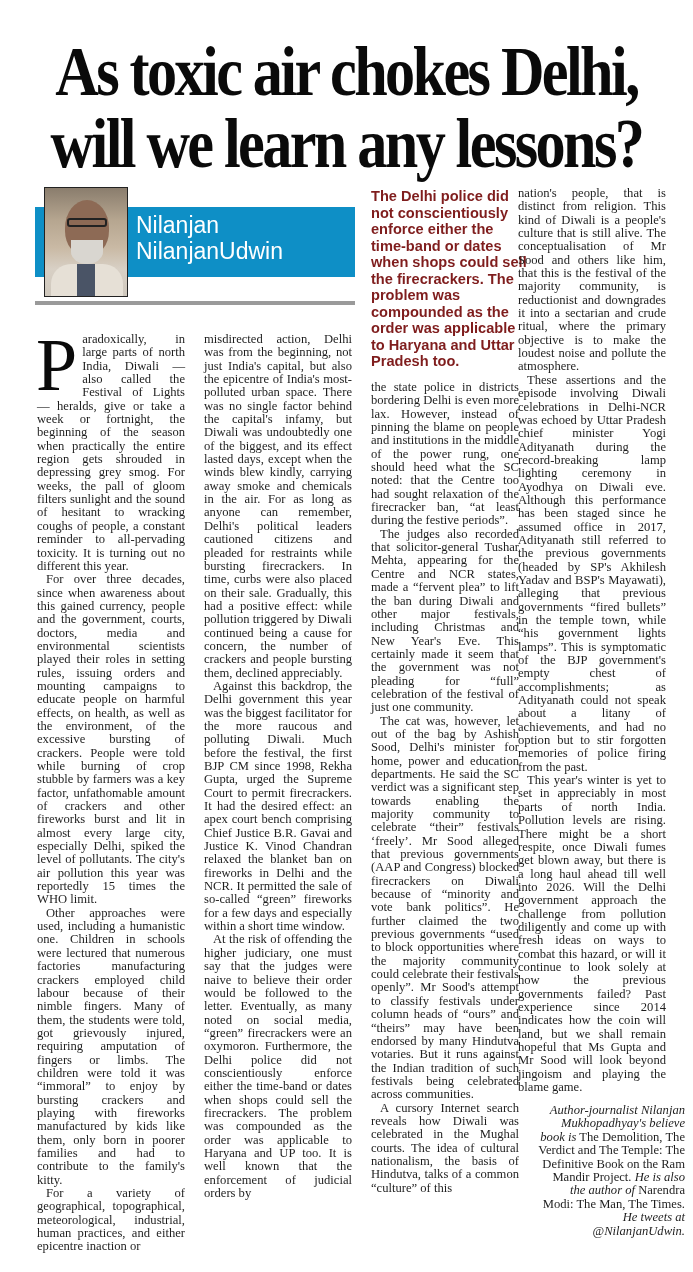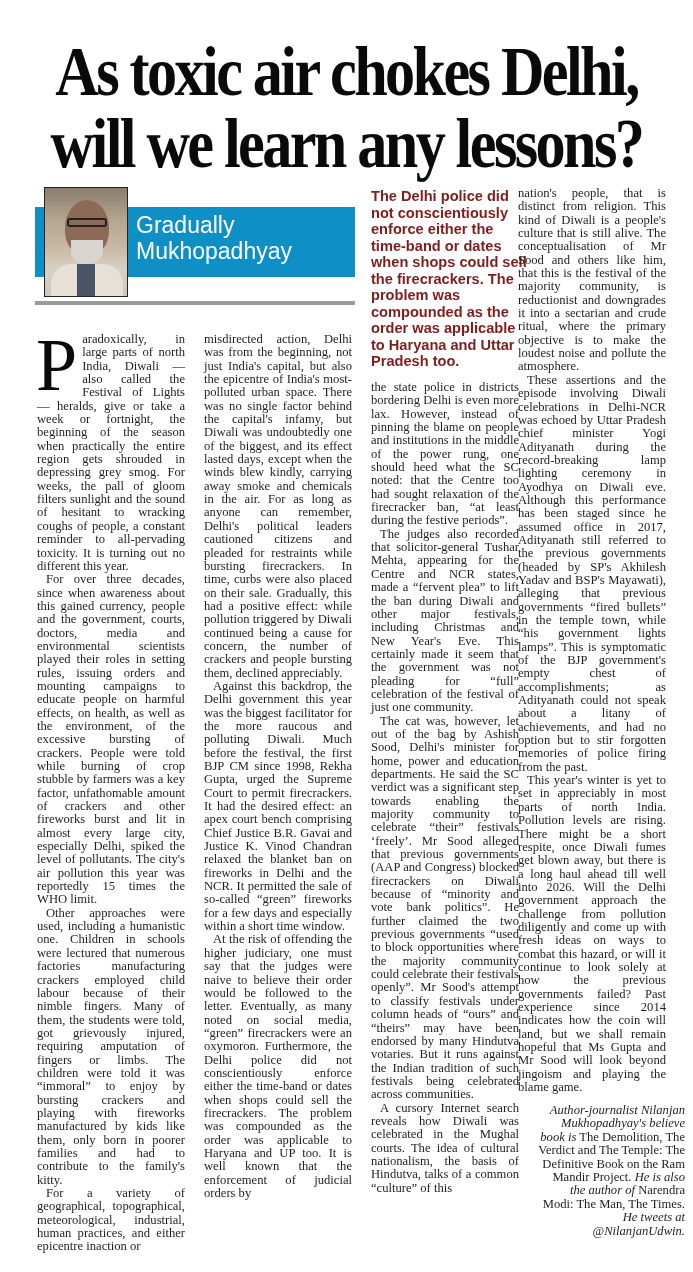--- a/index.html
+++ b/index.html
@@ -73,22 +73,22 @@
 
 <div class="byline-band"></div>
 <div class="byline-photo">
   <div class="photo-body"></div>
   <div class="photo-shirt"></div>
   <div class="photo-head"></div>
   <div class="photo-beard"></div>
   <div class="photo-glasses"></div>
 </div>
 <div class="byline-name">
-  <div>Gradually</div>
-  <div>Mukhopadhyay</div>
+  <div>Nilanjan</div>
+  <div>NilanjanUdwin</div>
 </div>
 <div class="byline-rule"></div>
 
 <div class="pullquote">The Delhi police did not conscientiously enforce either the time-band or dates when shops could sell the firecrackers. The problem was compounded as the order was applicable to Haryana and Uttar Pradesh too.</div>
 
 <div class="col col1">
   <p class="first"><span class="dropcap">P</span><span>aradoxically, in large parts of north India, Diwali — also called the Festival of Lights — heralds, give or take a week or fortnight, the beginning of the season when practically the entire region gets shrouded in depressing grey smog. For weeks, the pall of gloom filters sunlight and the sound of hesitant to wracking coughs of people, a constant reminder to all-pervading toxicity. It is turning out no different this year.</span></p>
   <p>For over three decades, since when awareness about this gained currency, people and the government, courts, doctors, media and environmental scientists played their roles in setting rules, issuing orders and mounting campaigns to educate people on harmful effects, on health, as well as the environment, of the excessive bursting of crackers. People were told while burning of crop stubble by farmers was a key factor, unfathomable amount of crackers and other fireworks burst and lit in almost every large city, especially Delhi, spiked the level of pollutants. The city's air pollution this year was reportedly 15 times the WHO limit.</p>
   <p>Other approaches were used, including a humanistic one. Children in schools were lectured that numerous factories manufacturing crackers employed child labour because of their nimble fingers. Many of them, the students were told, got grievously injured, requiring amputation of fingers or limbs. The children were told it was “immoral” to enjoy by bursting crackers and playing with fireworks manufactured by kids like them, only born in poorer families and had to contribute to the family's kitty.</p>
   <p>For a variety of geographical, topographical, meteorological, industrial, human practices, and either epicentre inaction or</p>

